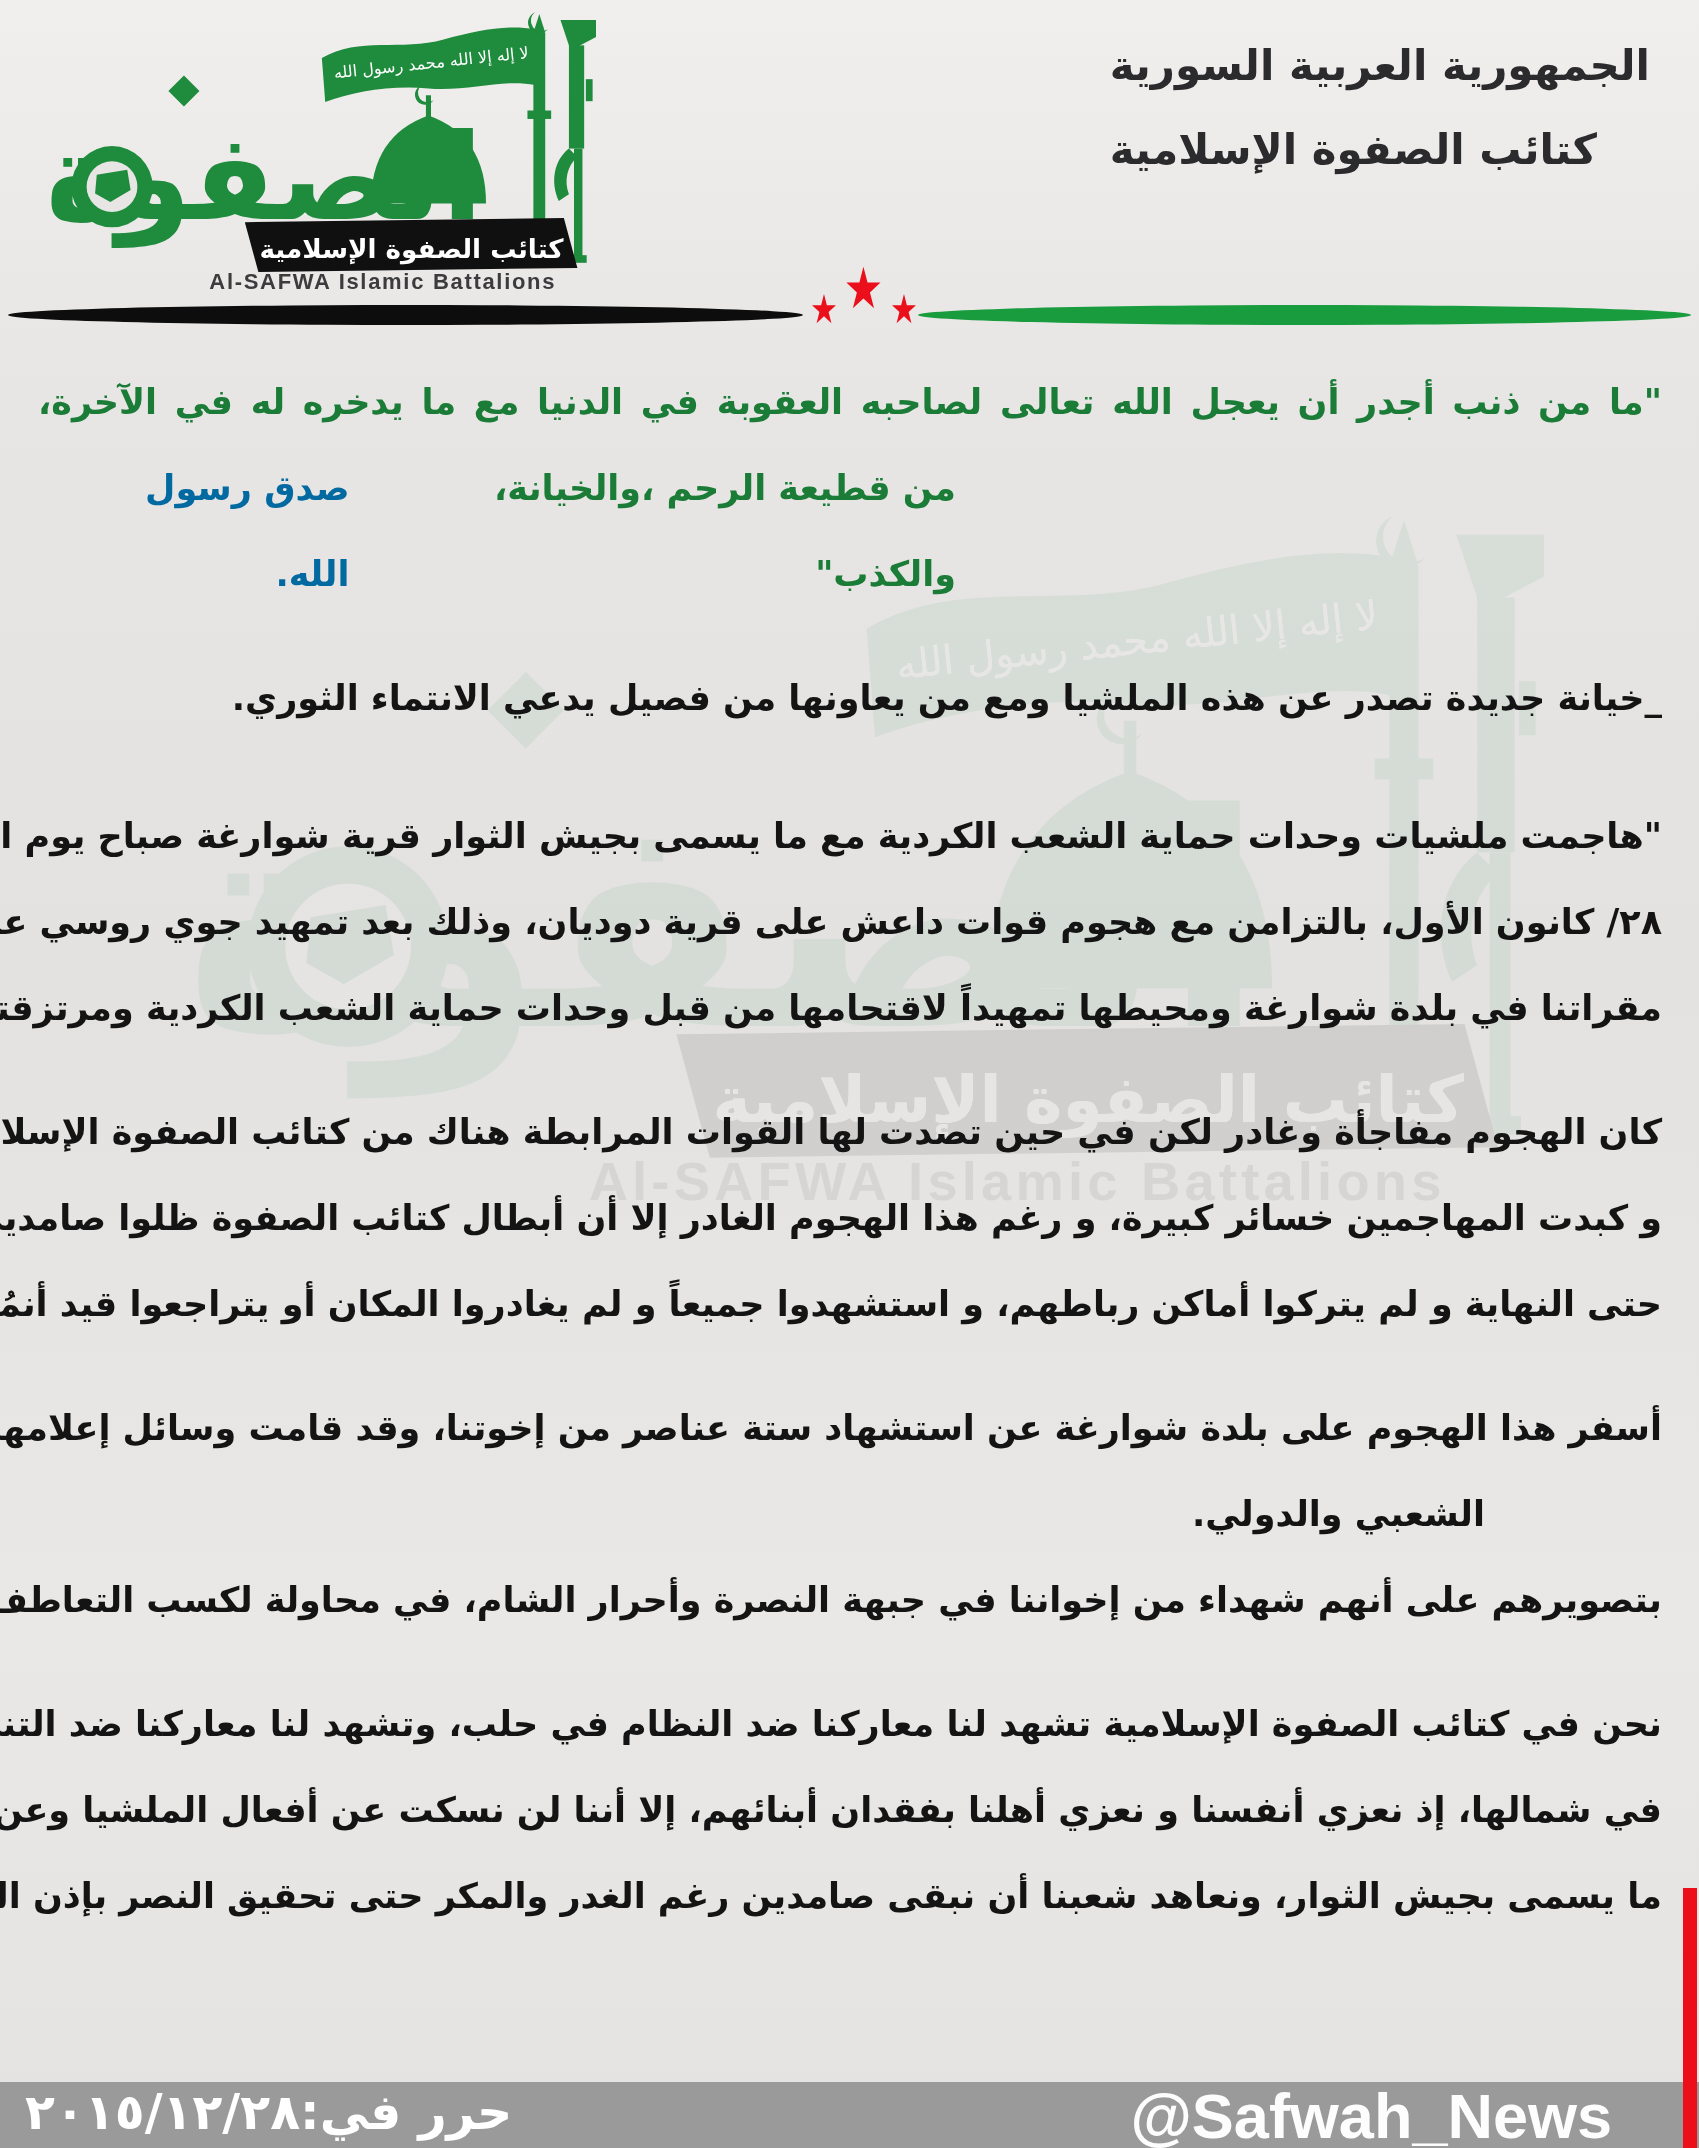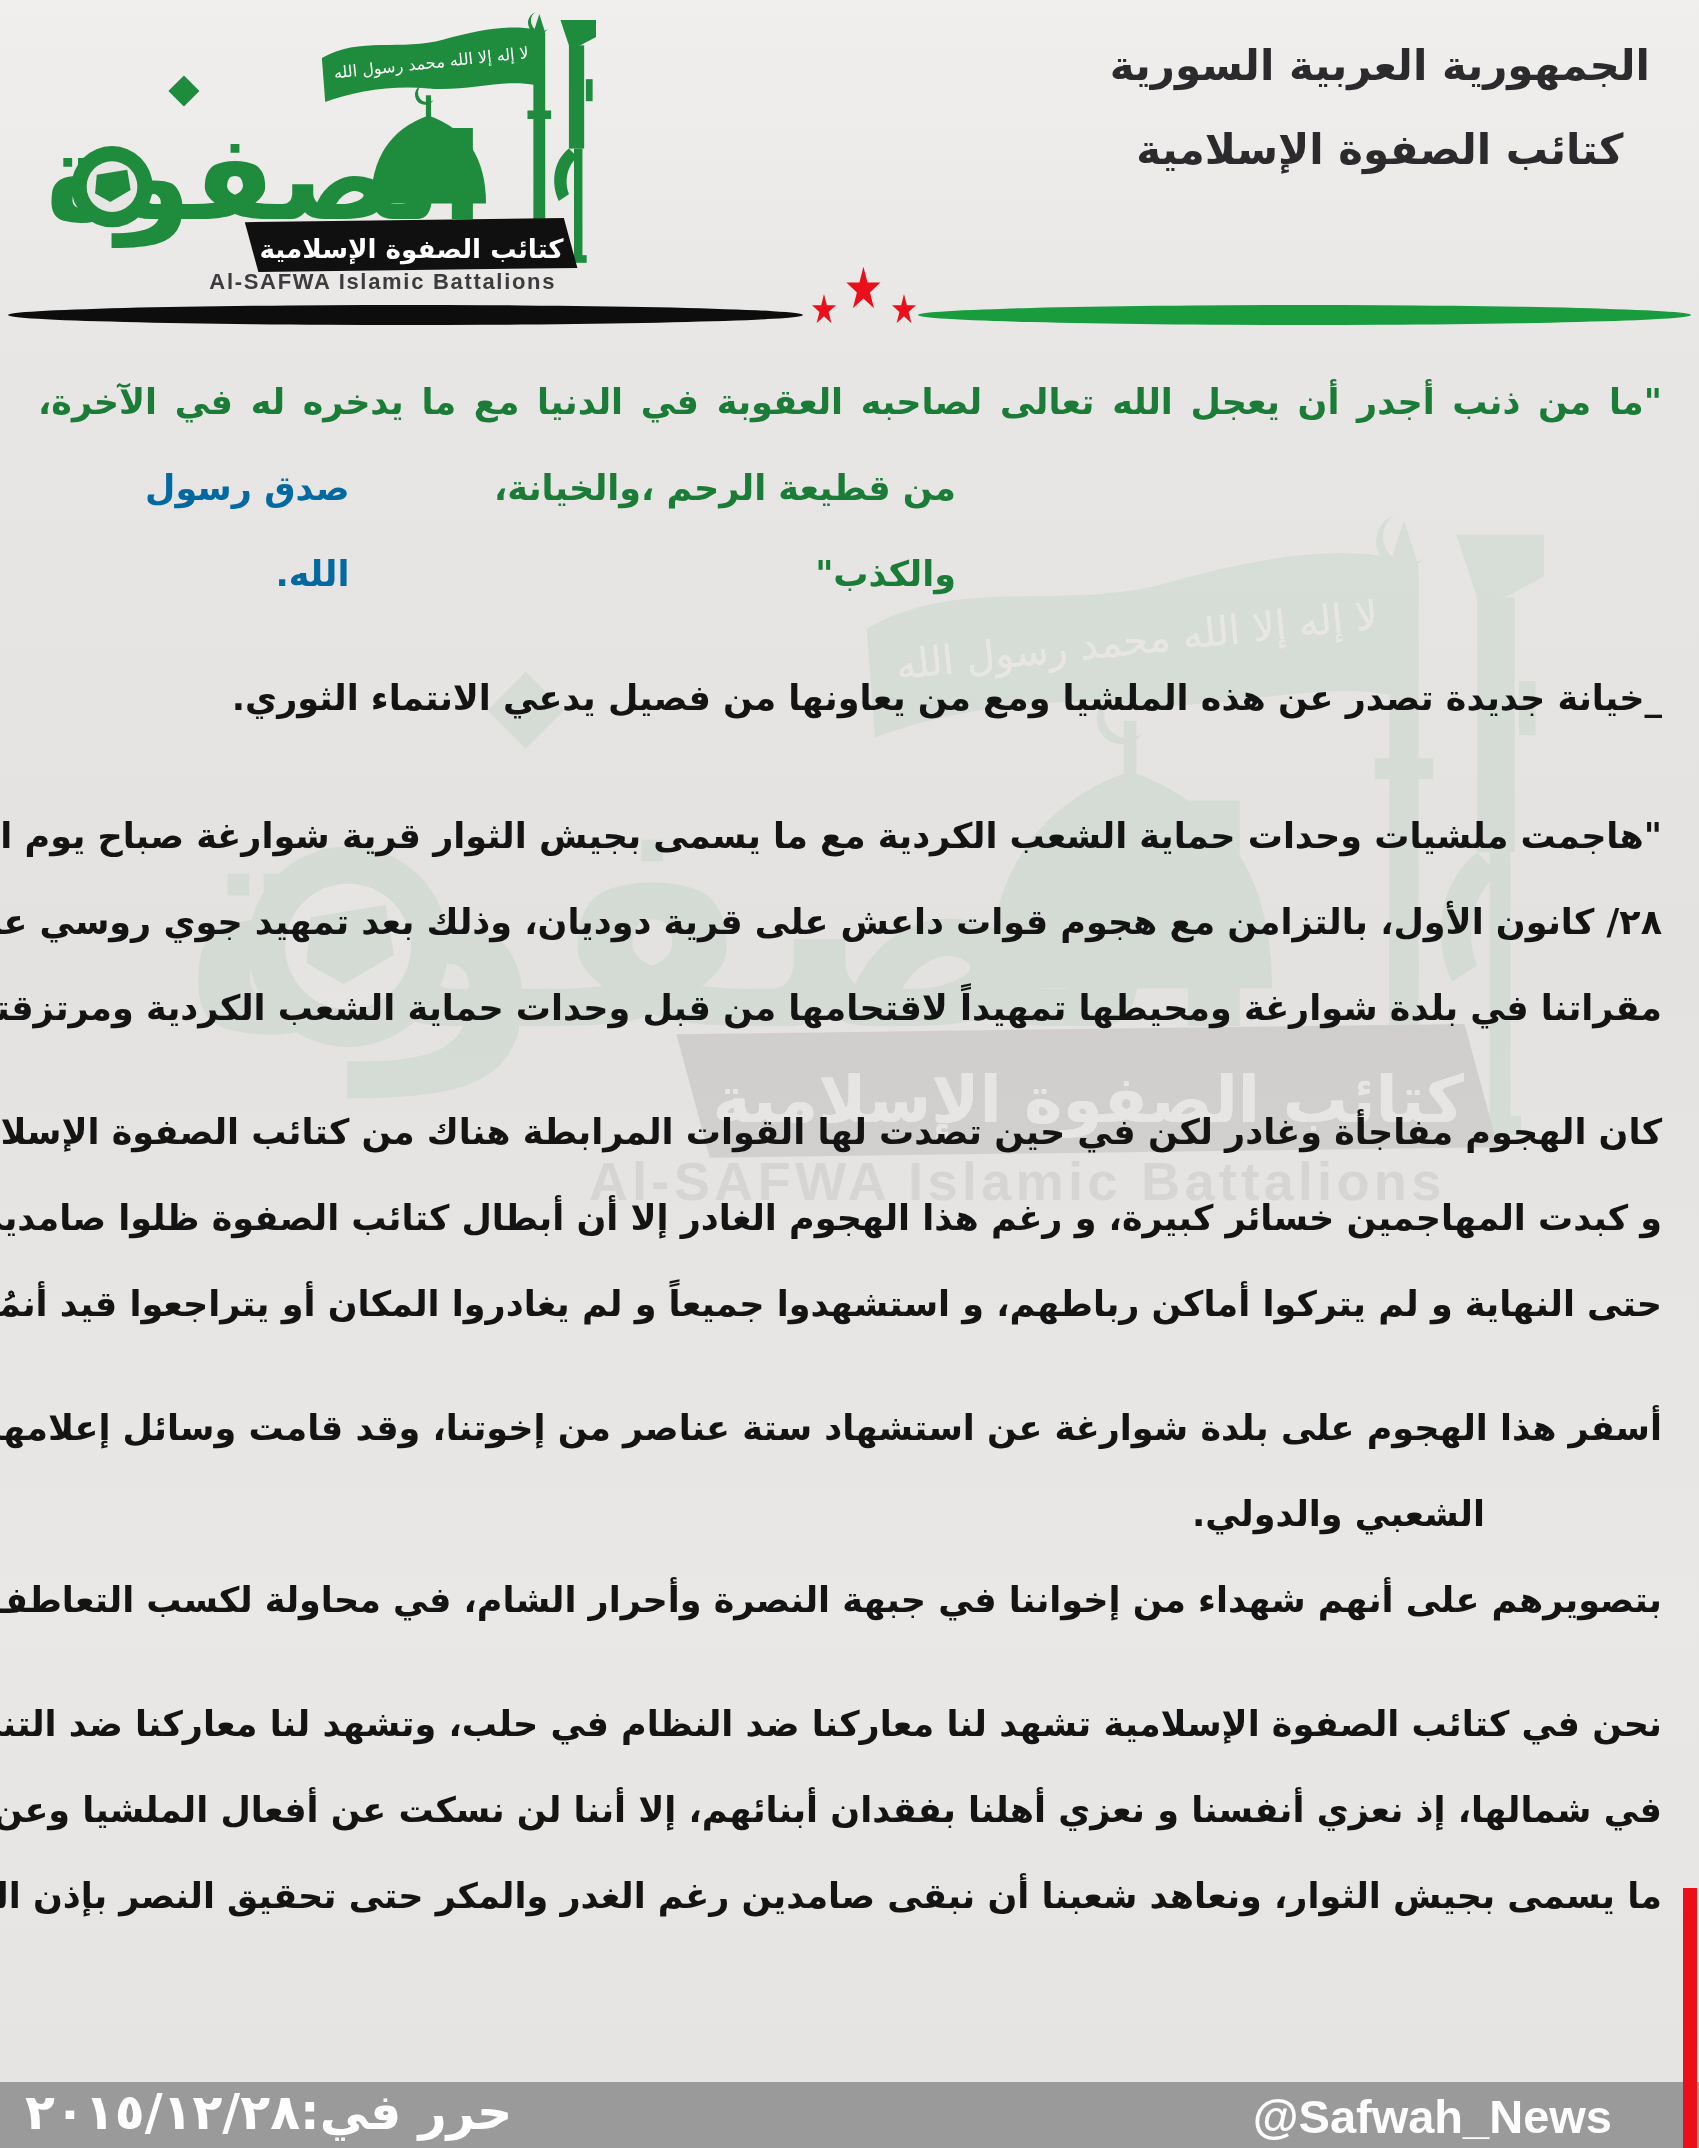--- a/index.html
+++ b/index.html
@@ -7,21 +7,21 @@
     width:1700px;height:2149px;position:relative;overflow:hidden;
     background:linear-gradient(180deg,#f0efee 0%,#e7e6e5 18%,#e3e2e1 45%,#e9e8e7 75%,#e4e3e2 100%);
     font-family:"DejaVu Sans",sans-serif;
     -webkit-font-smoothing:antialiased;
   }
   .hidden-defs{position:absolute;width:0;height:0;overflow:hidden;}
 
   
   .logo-wrap{position:absolute;left:46px;top:6.7px;}
   .header-titles{
-    position:absolute;right:50px;top:23.5px;direction:rtl;text-align:center;
+    position:absolute;right:50px;top:23.5px;direction:rtl;text-align:left;
     font-weight:bold;font-size:42px;line-height:84px;color:#2b2b2d;
   }
 
   
   .divider-black{position:absolute;left:8.4px;top:305px;width:795px;height:20px;background:#0d0d0d;border-radius:50%;}
   .divider-green{position:absolute;left:918px;top:305px;width:773px;height:20px;background:#189c3e;border-radius:50%;}
   .divider-stars{
     position:absolute;left:797px;top:270px;width:134px;height:59px;
     display:flex;align-items:flex-end;justify-content:center;color:#ea0f1b;
   }
@@ -48,21 +48,21 @@
   .watermark{position:absolute;left:185px;top:503px;opacity:.09;filter:grayscale(35%) brightness(1.25);pointer-events:none;}
 
   
   .footer-bar{position:absolute;left:0;bottom:0;width:1700px;height:67px;background:#9b9a9b;}
   .footer-date{
     position:absolute;left:25px;bottom:0;height:71px;line-height:70px;direction:rtl;
     color:#ffffff;font-weight:bold;font-size:49px;
   }
   .footer-handle{
     position:absolute;right:88px;bottom:0;height:67px;line-height:69px;
-    color:#fdfdfd;font-weight:bold;font-size:47px;font-family:"Liberation Sans",sans-serif;
+    color:#fdfdfd;font-weight:bold;font-size:63px;font-family:"Liberation Sans",sans-serif;
   }
   .red-strip{position:absolute;right:3.4px;top:1888px;height:261px;width:13.4px;background:#ec0f1a;}
 
   svg text{font-family:"DejaVu Sans",sans-serif;}
   svg .latin{font-family:"Liberation Sans",sans-serif;}
 </style>
 </head>
 <body>
 
 <svg class="hidden-defs" aria-hidden="true">

